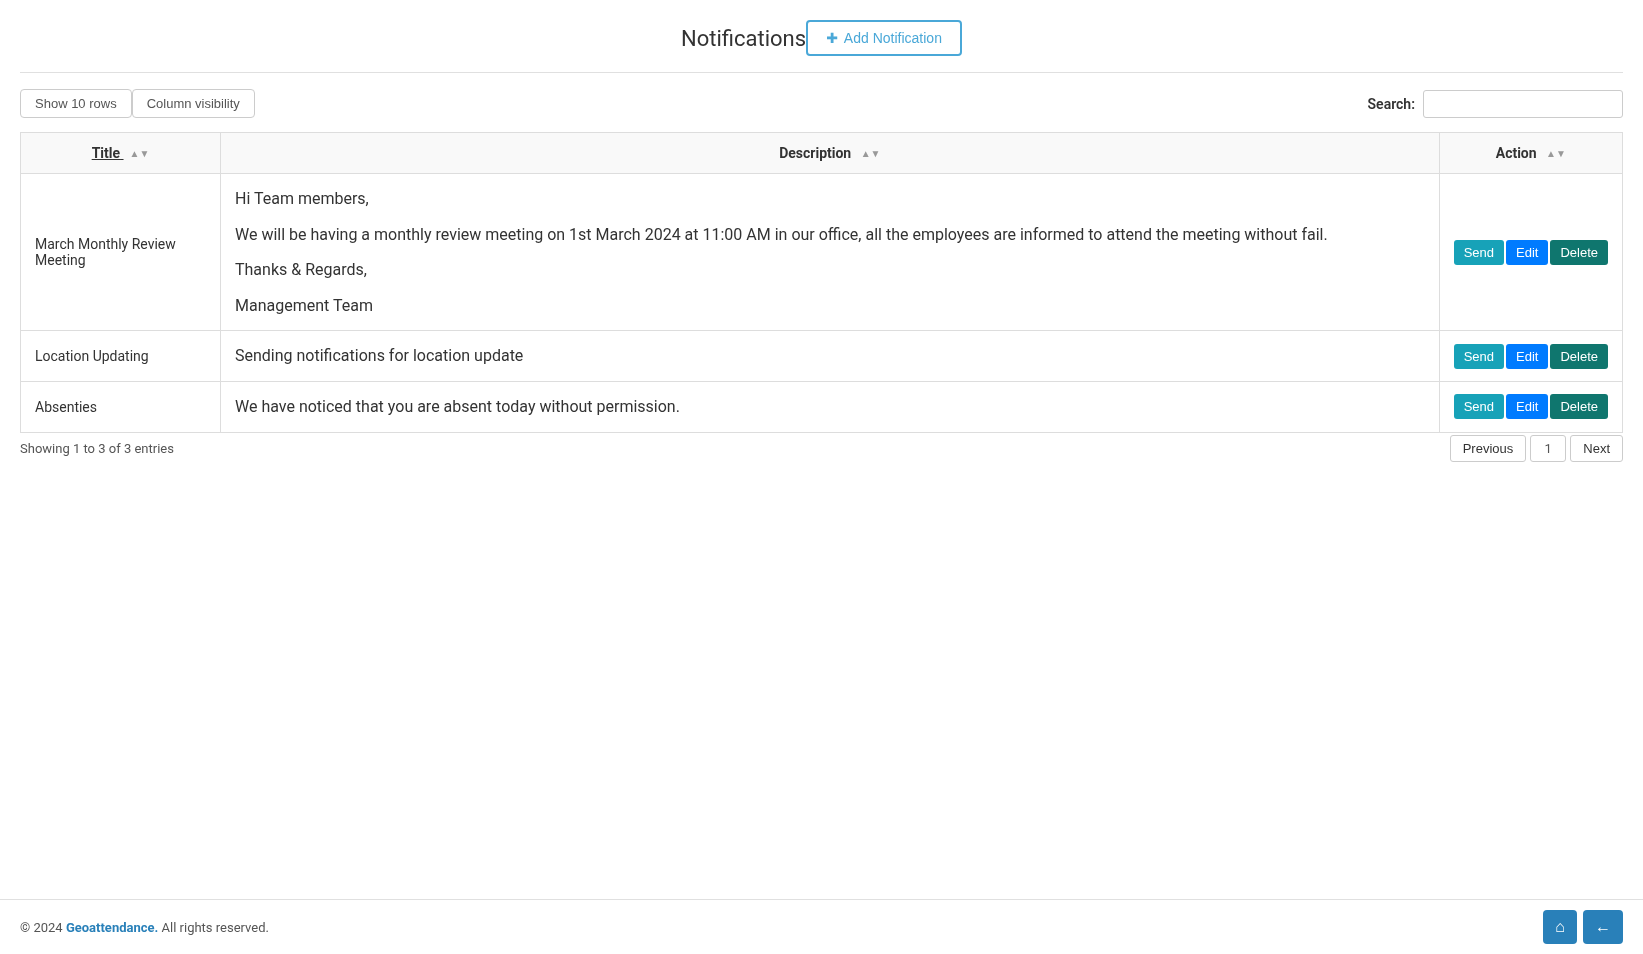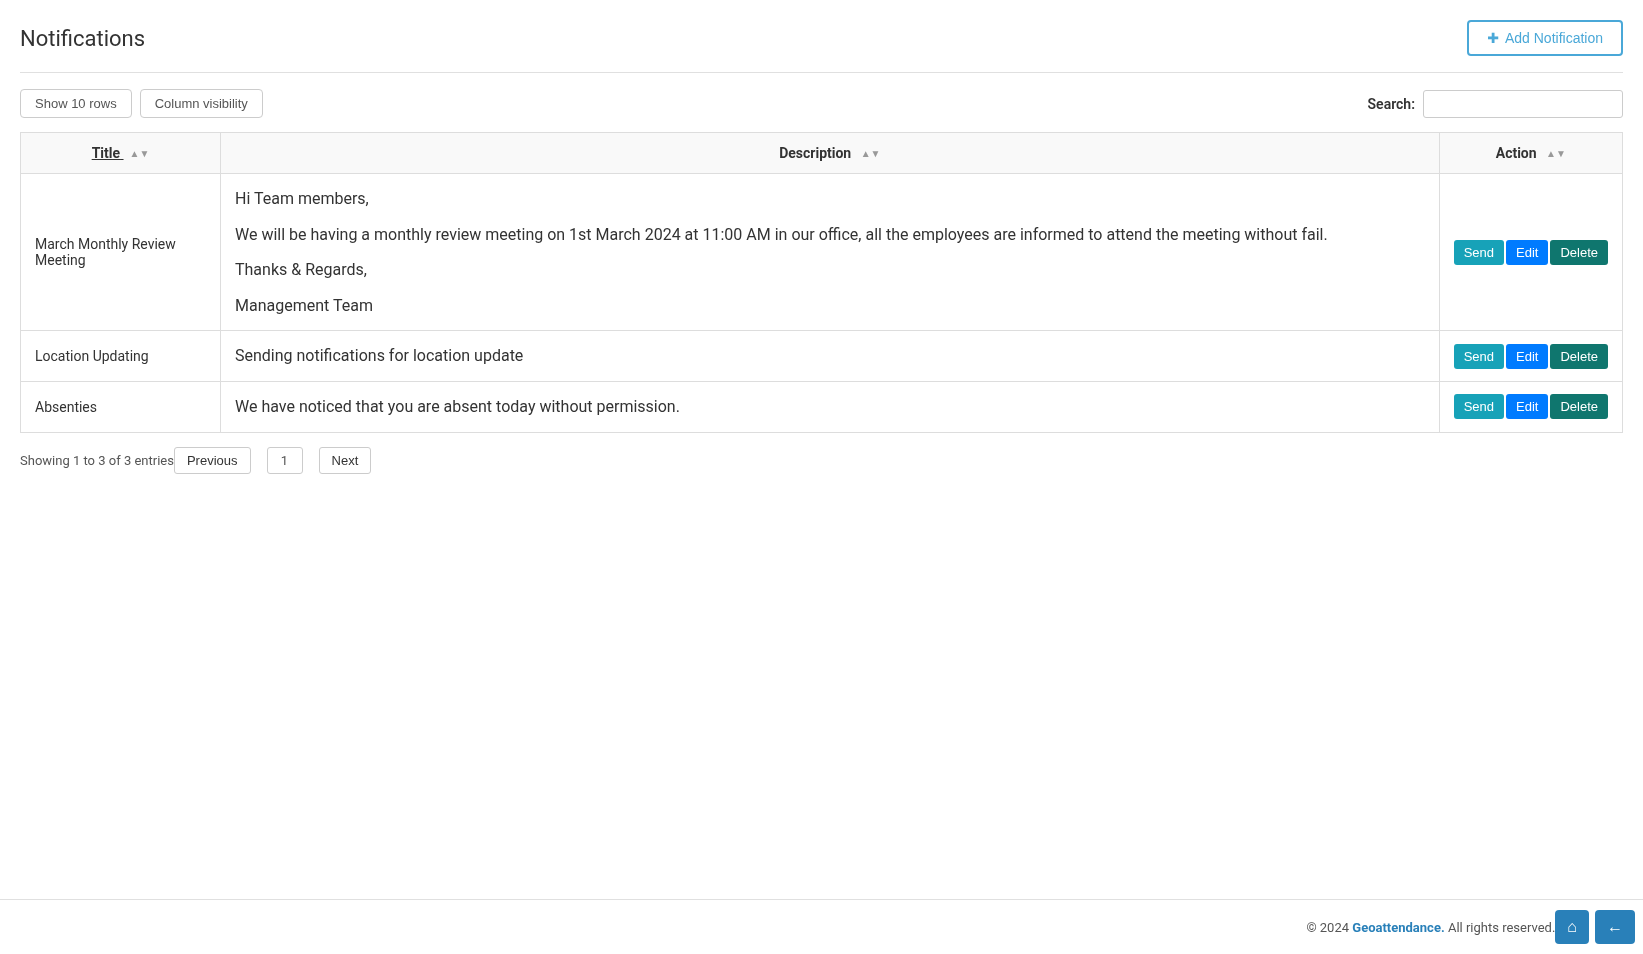--- a/index.html
+++ b/index.html
@@ -10,21 +10,21 @@
       color: #333;
     }
     .page-wrapper {
       background: #fff;
       min-height: 100vh;
       padding: 20px;
       position: relative;
     }
     .header {
       display: flex;
-      justify-content: space-between;
+      justify-content: center;
       align-items: center;
       padding-bottom: 16px;
       border-bottom: 1px solid #e0e0e0;
       margin-bottom: 16px;
     }
     .page-title {
       font-size: 22px;
       font-weight: 400;
       color: #333;
     }
@@ -41,21 +41,21 @@
       gap: 6px;
     }
     .toolbar {
       display: flex;
       justify-content: space-between;
       align-items: center;
       margin-bottom: 14px;
     }
     .toolbar-left {
       display: flex;
-      gap: 8px;
+      gap: 0;
     }
     .toolbar-btn {
       background: #fff;
       border: 1px solid #ccc;
       padding: 6px 14px;
       border-radius: 4px;
       cursor: pointer;
       font-size: 13px;
       color: #555;
     }
@@ -137,31 +137,31 @@
       color: #fff;
       border: none;
       padding: 5px 10px;
       border-radius: 3px;
       cursor: pointer;
       font-size: 13px;
     }
     .desc-paragraph { margin-bottom: 10px; }
     .desc-paragraph:last-child { margin-bottom: 0; }
     .footer-info {
-      margin-top: 14px;
-      display: flex;
-      justify-content: flex-start;
+      margin-top: 2px;
+      display: flex;
+      justify-content: space-between;
       align-items: center;
       font-size: 13px;
       color: #555;
     }
     .pagination {
       display: flex;
       align-items: center;
-      gap: 16px;
+      gap: 4px;
     }
     .pagination-btn {
       background: #fff;
       border: 1px solid #ccc;
       padding: 5px 12px;
       border-radius: 3px;
       cursor: pointer;
       font-size: 13px;
       color: #333;
     }
@@ -174,23 +174,23 @@
       min-width: 36px;
       text-align: center;
     }
     .page-footer {
       position: fixed;
       bottom: 0;
       left: 0;
       right: 0;
       background: #fff;
       border-top: 1px solid #e0e0e0;
-      padding: 10px 8px;
-      display: flex;
-      justify-content: flex-end;
+      padding: 10px 20px;
+      display: flex;
+      justify-content: space-between;
       align-items: center;
       font-size: 13px;
       color: #555;
     }
     .page-footer a { color: #2980b9; font-weight: 700; text-decoration: none; }
     .footer-icons {
       display: flex;
       gap: 6px;
     }
     .footer-icon-btn {

